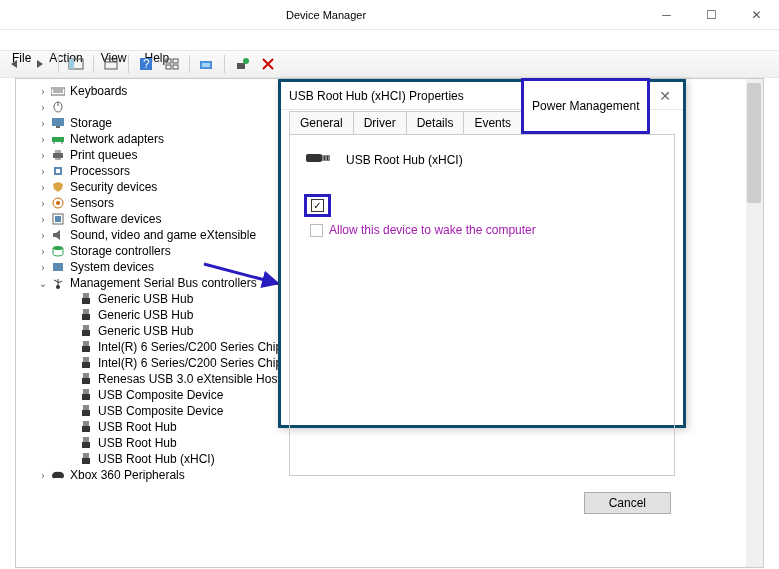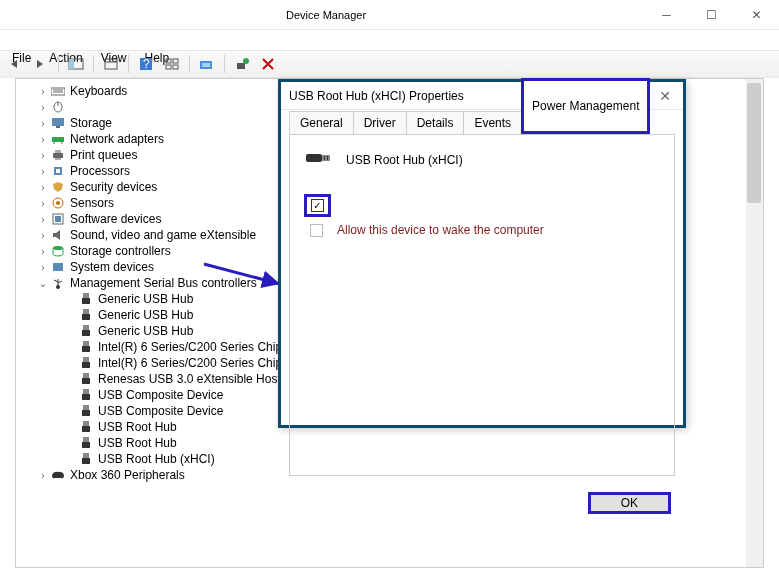--- a/index.html
+++ b/index.html
@@ -31,21 +31,21 @@
 .dialog { position:absolute; left:262px; top:0; width:408px; height:349px; background:#fff; border:3px solid #0c4a6e; box-shadow:2px 2px 8px rgba(0,0,0,0.2);}
 .dlg-title { height:28px; display:flex; align-items:center; padding:0 8px; border-bottom:1px solid #e6e6e6;}
 .dlg-title span{flex:1;}
 .dlg-close{width:20px; text-align:center; color:#666; font-size:14px;}
 .tabs { height:24px; display:flex; align-items:flex-end; padding:6px 8px 0 8px; gap:0;}
 .tab { padding:4px 10px; border:1px solid #ccc; border-bottom:none; background:#f8f8f8; margin-right:-1px; font-size:12px;}
 .tab.active { background:#fff; border:3px solid #2a1dc0; padding:18px 8px; position:relative; z-index:2;}
 .tab-panel { margin:0 8px 8px 8px; border:1px solid #ccc; height:342px; padding:14px;}
 .dev-row{display:flex; align-items:center; gap:14px; margin-bottom:24px;}
 .chk-row{display:flex; align-items:center; gap:6px; border:3px solid #2a1dc0; padding:2px 4px; width:fit-content;}
-.chk-row2{display:flex; align-items:center; gap:14px; padding:4px 6px; color:#7f1d1d; margin-top:2px;}
+.chk-row2{display:flex; align-items:center; gap:6px; padding:4px 6px; color:#a21caf; margin-top:2px;}
 .chk{width:13px;height:13px;border:1px solid #333; display:inline-flex; align-items:center; justify-content:center; font-size:10px;}
 .chk2{width:13px;height:13px;border:1px solid #bbb;}
 .dlg-btns{display:flex; justify-content:flex-end; gap:8px; padding:8px 12px;}
 .btn{padding:3px 24px; border:1px solid #adadad; background:#e1e1e1;}
 .btn.hl{border:3px solid #2a1dc0; padding:1px 30px;}
 
 .arrow { position:absolute; left:186px; top:183px; color:#2a1dc0; pointer-events:none;}
 </style>
 </head>
 <body>
@@ -416,16 +416,16 @@
       </div>
       <div class="chk-row">
         <span class="chk">✓</span>
       </div>
       <div class="chk-row2">
         <span class="chk2"></span>
         <span>Allow this device to wake the computer</span>
       </div>
     </div>
     <div class="dlg-btns">
-      <button class="btn hl">OK</button>
+      <button class="btn">Cancel</button>
     </div>
   </div>
 </div>
 
 </body></html>

